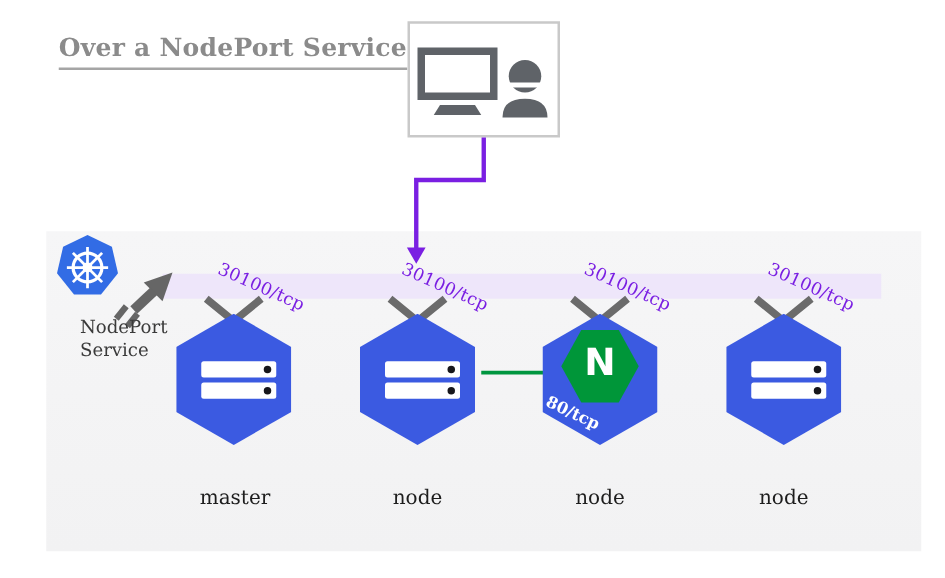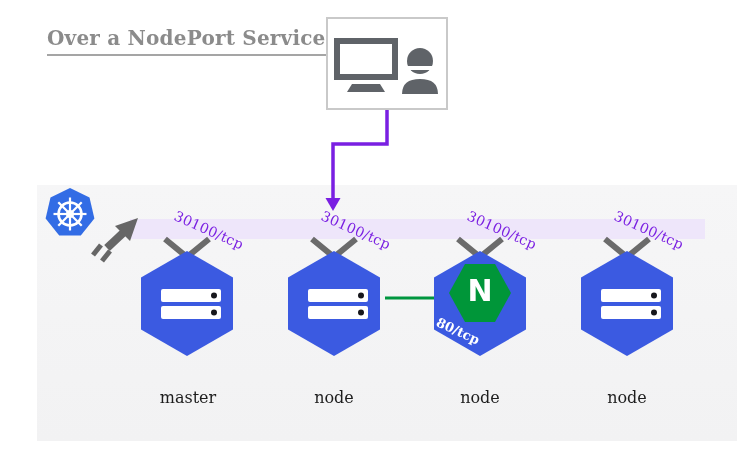--- a/index.html
+++ b/index.html
@@ -117,20 +117,24 @@
       <line x1="26" y1="27" x2="14.3" y2="38.7"></line>
       <line x1="26" y1="27" x2="9.5" y2="27"></line>
       <line x1="26" y1="27" x2="14.3" y2="15.3"></line>
       <line x1="26" y1="27" x2="26" y2="10.5"></line>
       <line x1="26" y1="27" x2="37.7" y2="15.3"></line>
     </g>
     <circle cx="26" cy="27" r="11.5" stroke="#ffffff" stroke-width="2.6" fill="none"></circle>
     <circle cx="26" cy="27" r="4" fill="#ffffff"></circle>
   </svg>
 
+  <div class="svc-label">
+    <div>NodePort</div>
+    <div>Service</div>
+  </div>
 
   <svg class="hex" style="left:141px" width="92" height="105" viewBox="0 0 92 105">
     <polygon points="46,0 92,26.5 92,78.5 46,105 0,78.5 0,26.5" fill="#3b5ae1"></polygon>
     <g>
       <rect x="20" y="38" width="60" height="13" rx="2" fill="#ffffff"></rect>
       <rect x="20" y="55" width="60" height="13" rx="2" fill="#ffffff"></rect>
       <circle cx="73" cy="44.5" r="3" fill="#17171c"></circle>
       <circle cx="73" cy="61.5" r="3" fill="#17171c"></circle>
     </g>
   </svg>

